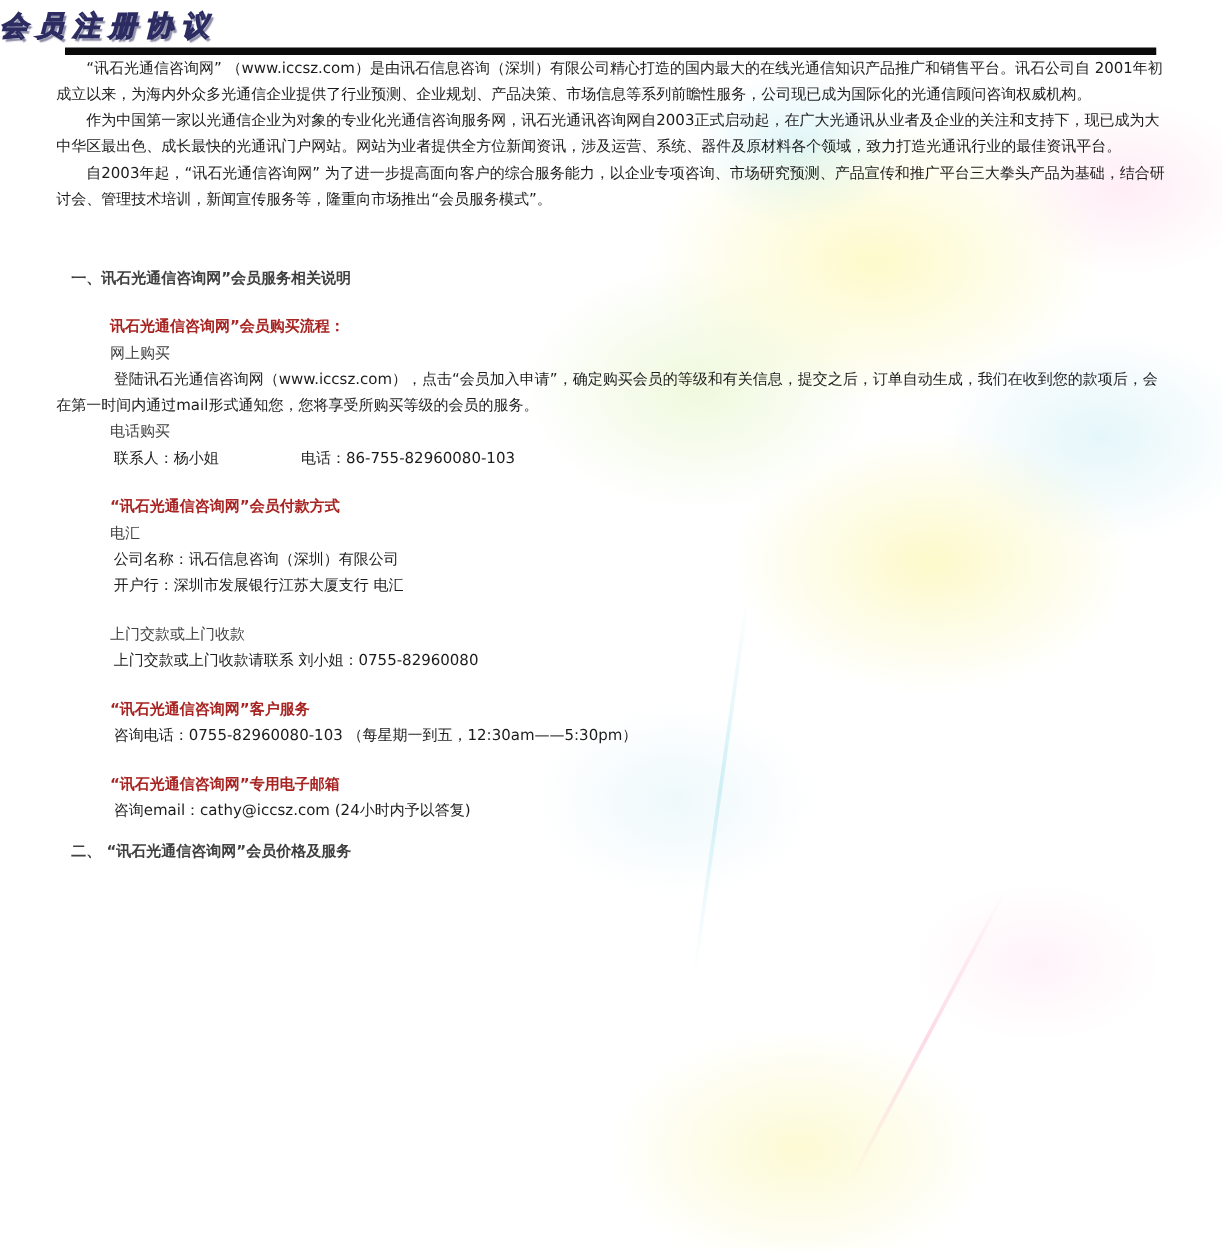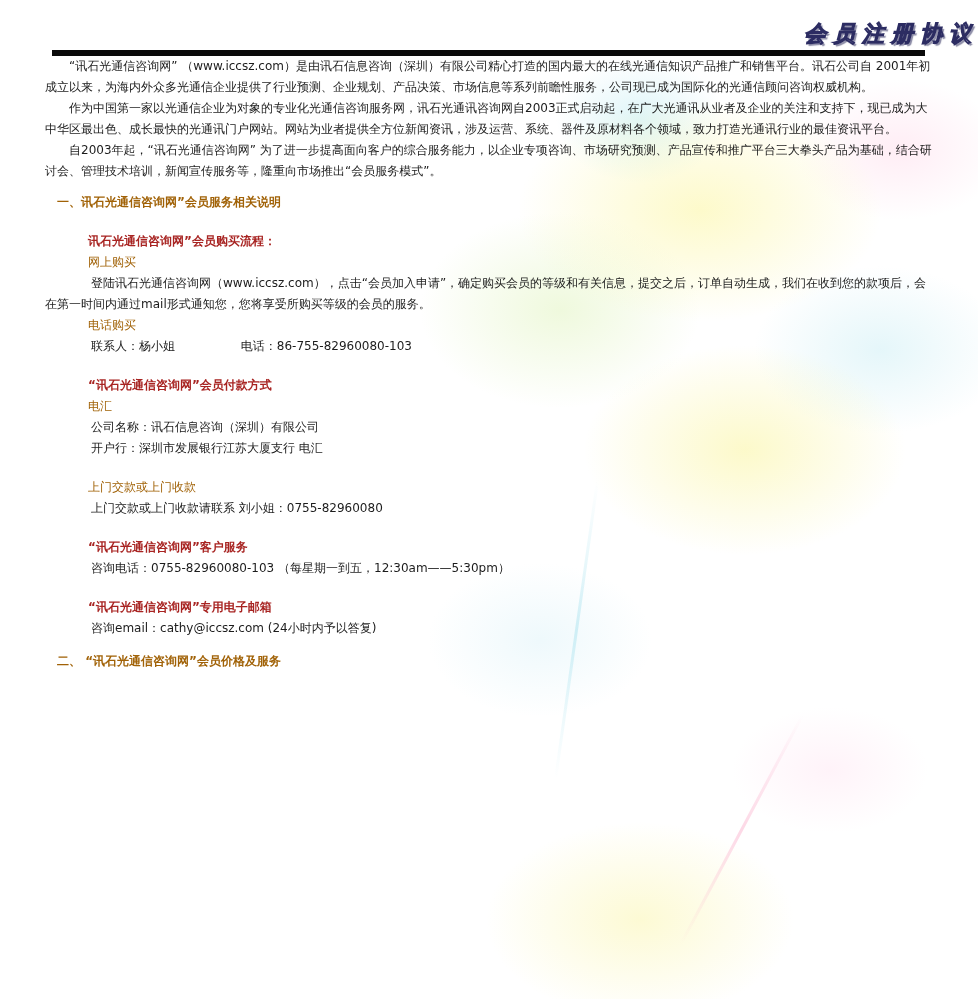--- a/index.html
+++ b/index.html
@@ -24,45 +24,45 @@
       radial-gradient(ellipse 220px 140px at 640px 920px, rgba(250,244,160,0.45), rgba(250,244,160,0) 70%),
       radial-gradient(ellipse 160px 110px at 540px 640px, rgba(200,235,245,0.30), rgba(200,235,245,0) 70%),
       radial-gradient(ellipse 140px  90px at 830px 770px, rgba(255,215,235,0.30), rgba(255,215,235,0) 70%);
   }
   .streak{position:absolute;z-index:0;pointer-events:none;}
   .streak.pink{width:3px;height:260px;left:740px;top:700px;transform:rotate(28deg);background:linear-gradient(rgba(250,170,200,0), rgba(250,170,200,0.45), rgba(250,170,200,0));}
   .streak.cyan{width:3px;height:300px;left:575px;top:480px;transform:rotate(8deg);background:linear-gradient(rgba(150,220,235,0), rgba(150,220,235,0.40), rgba(150,220,235,0));}
 
   .page{position:relative;z-index:1;}
 
-  .page-header{text-align:right;padding-top:20px;}
+  .page-header{text-align:left;padding-top:8px;}
   .page-title{
     display:inline-block;
     font-family:"DejaVu Serif","Liberation Serif",serif;
     font-style:italic;font-weight:bold;
     font-size:22px;line-height:26px;letter-spacing:7px;
     color:#eef0fa;
     -webkit-text-stroke:1px #2c2c62;
     text-shadow:2px 2px 1px rgba(40,40,90,0.55), -1px -1px 0 rgba(255,255,255,0.8);
   }
   .header-rule{height:6px;background:#0a0a0a;margin:4px 53px 0 52px;}
 
   .content{padding:0 43px 0 45px;font-size:12px;line-height:21px;}
 
   .intro p{margin:0;text-indent:2em;}
   .p1{margin-top:19px;}
   .p2{margin-top:19px;}
   .p3{margin-top:15px;}
   .p4{margin-top:10px;}
 
-  .h-section{font-weight:bold;color:#a16207;margin:10px 0 0 12px;}
+  .h-section{font-weight:bold;color:#404040;margin:42px 0 0 12px;}
   .h-section.last{margin-top:12px;}
 
   .block{margin-top:18px;}
-  .red{color:#a16207;}
+  .red{color:#404040;}
   .red-bold{color:#a82422;font-weight:bold;}
   .sub{margin-left:43px;}
   .detail{margin-left:46px;}
   .wide-para{margin-left:0;text-indent:46px;}
   .gap-left{margin-left:62px;}
 </style>
 </head>
 <body>
 
 <div class="watermark"></div>

